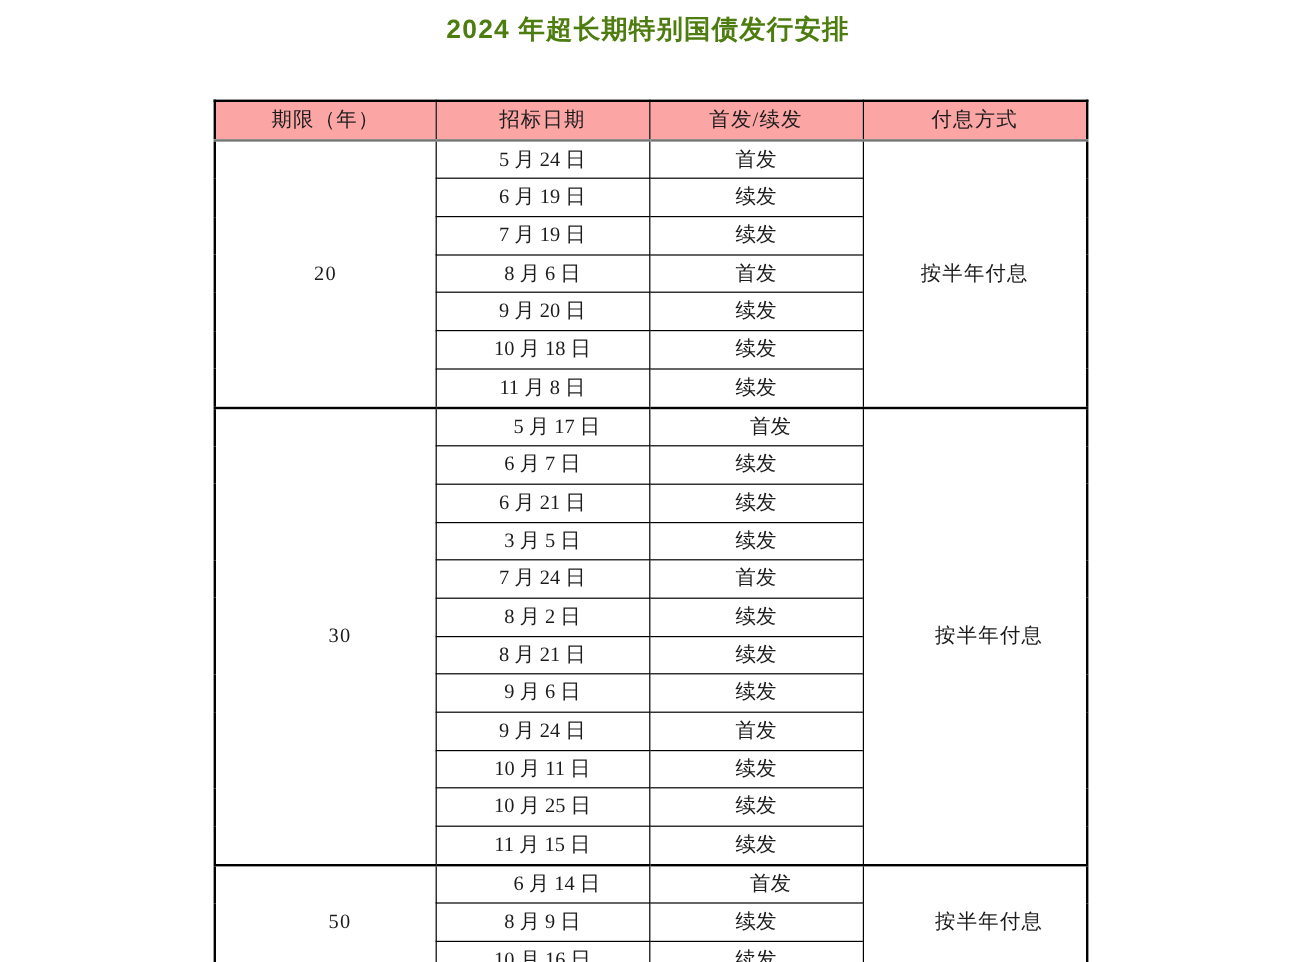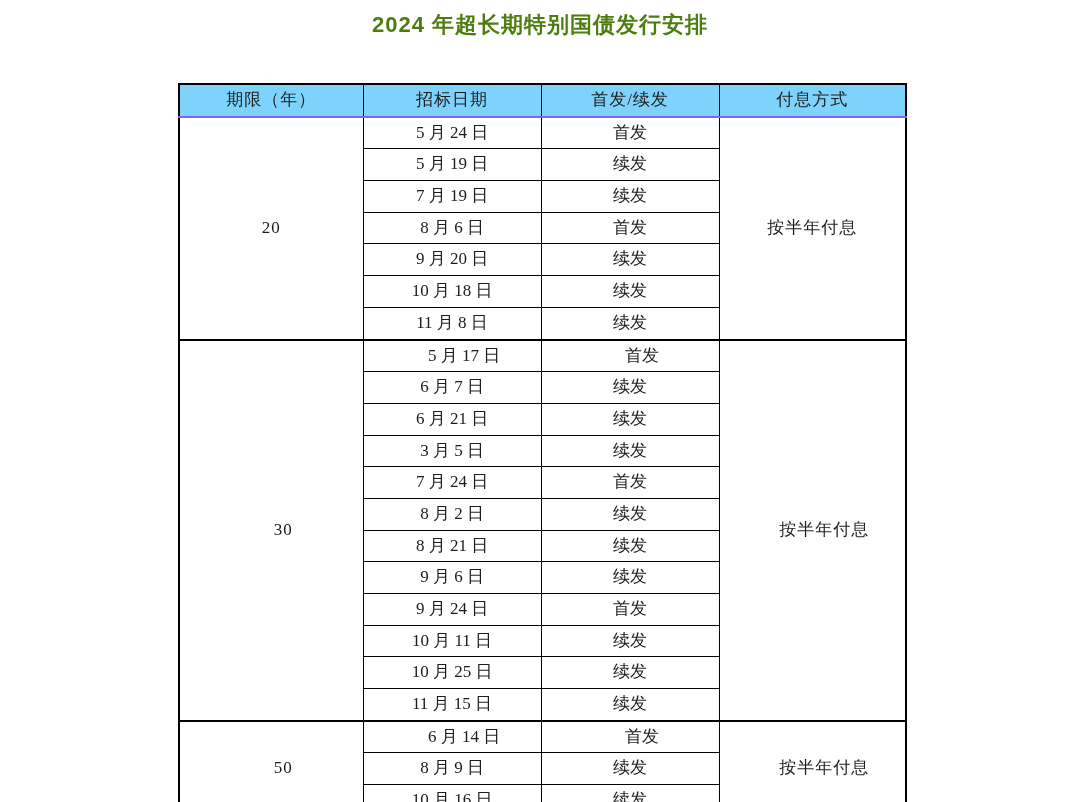--- a/index.html
+++ b/index.html
@@ -44,22 +44,22 @@
     vertical-align: middle;
     font-size: 17px;
     font-weight: normal;
     padding: 0;
     height: 30.7px;
     line-height: 1.1;
     overflow: hidden;
     white-space: nowrap;
   }
   .bond-table thead th {
-    background: #7dd3fc;
-    border-bottom: 2px solid #8b5cf6;
+    background: #fca5a5;
+    border-bottom: 2px solid #737373;
     letter-spacing: 1px;
   }
   .bond-table tr.group-start > td {
     border-top: 2px solid #000000;
     padding-left: 24px;
   }
   .bond-table td.term-cell,
   .bond-table td.payment-cell {
     letter-spacing: 1px;
     text-align: center;
@@ -86,21 +86,21 @@
     </tr>
   </thead>
   <tbody id="table-body">
       <tr>
         <td rowspan="7" class="term-cell">20</td>
         <td class="date-cell">5 月 24 日</td>
         <td class="type-cell">首发</td>
         <td rowspan="7" class="payment-cell">按半年付息</td>
       </tr>
       <tr>
-        <td class="date-cell">5 月 19 日</td>
+        <td class="date-cell">6 月 19 日</td>
         <td class="type-cell">续发</td>
       </tr>
       <tr>
         <td class="date-cell">7 月 19 日</td>
         <td class="type-cell">续发</td>
       </tr>
       <tr>
         <td class="date-cell">8 月 6 日</td>
         <td class="type-cell">首发</td>
       </tr>

